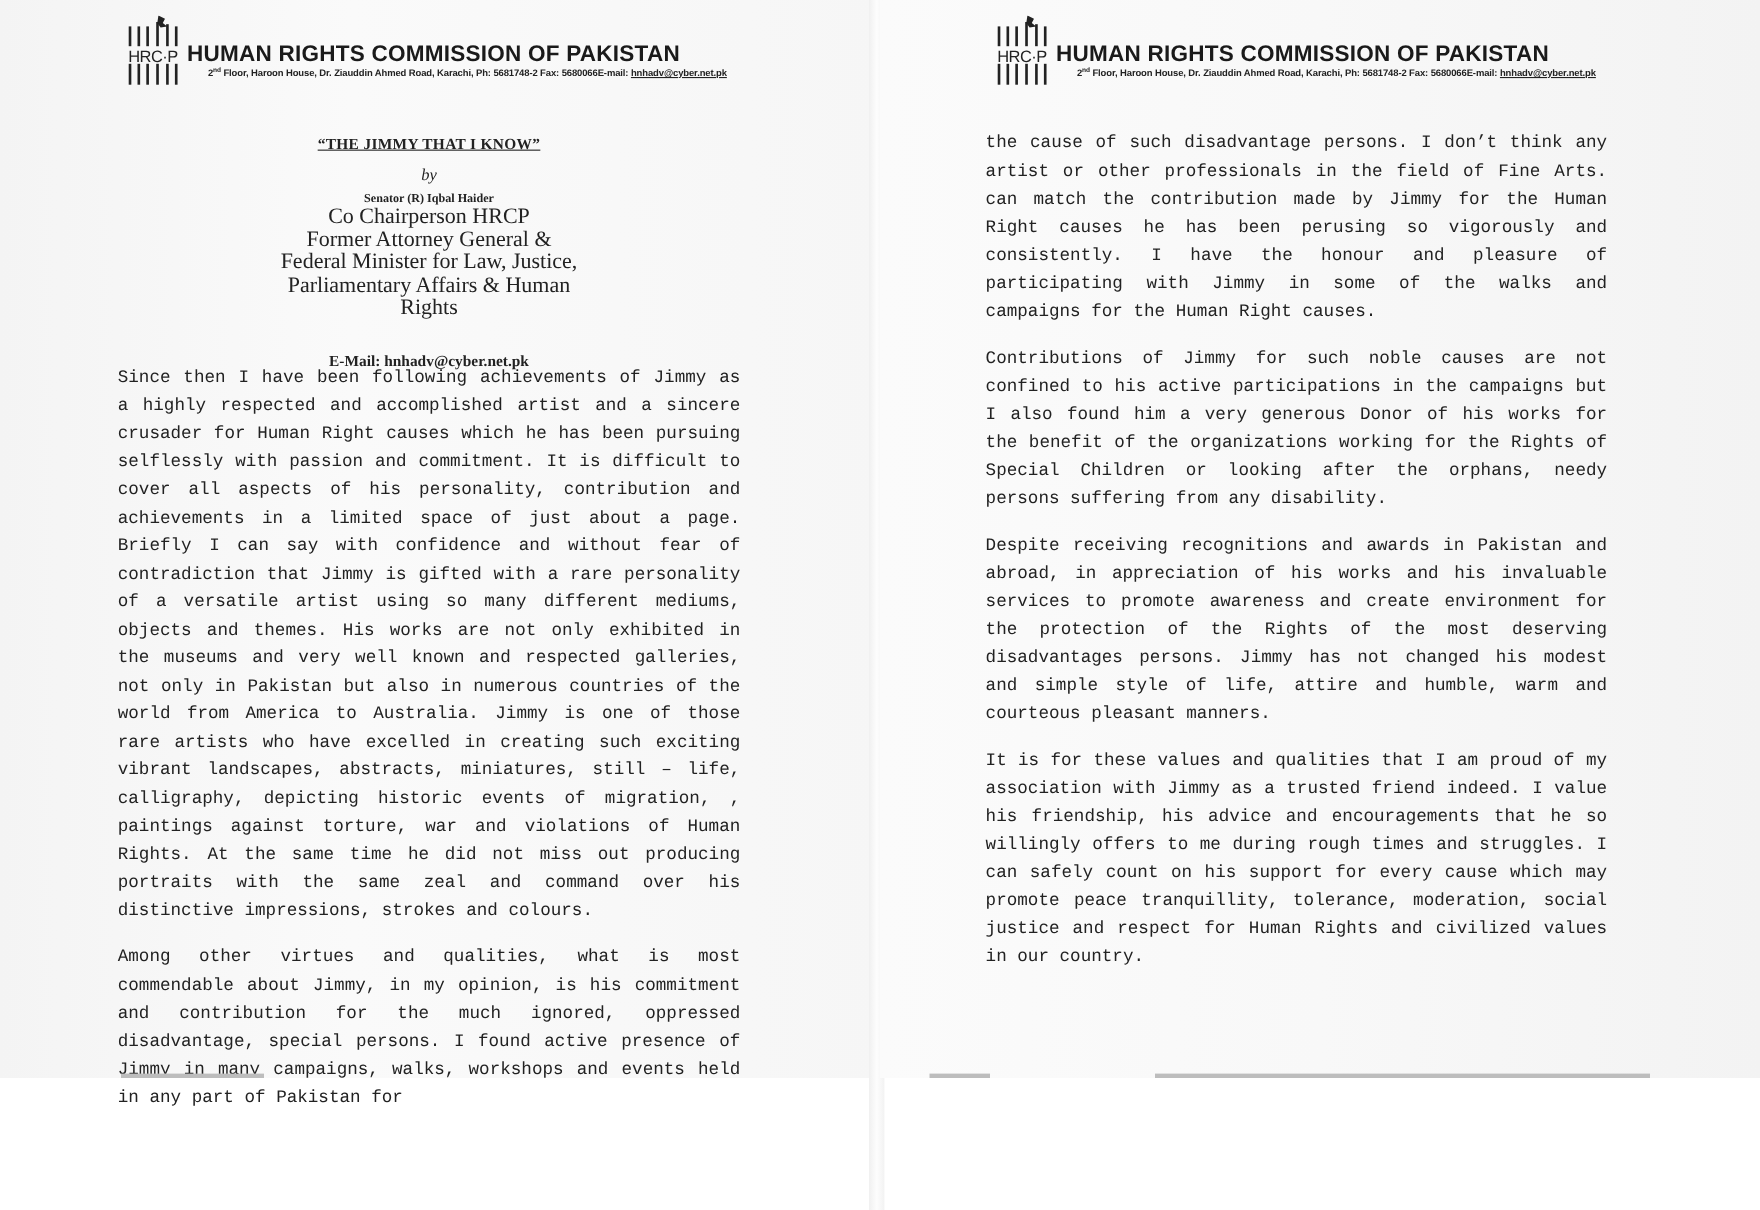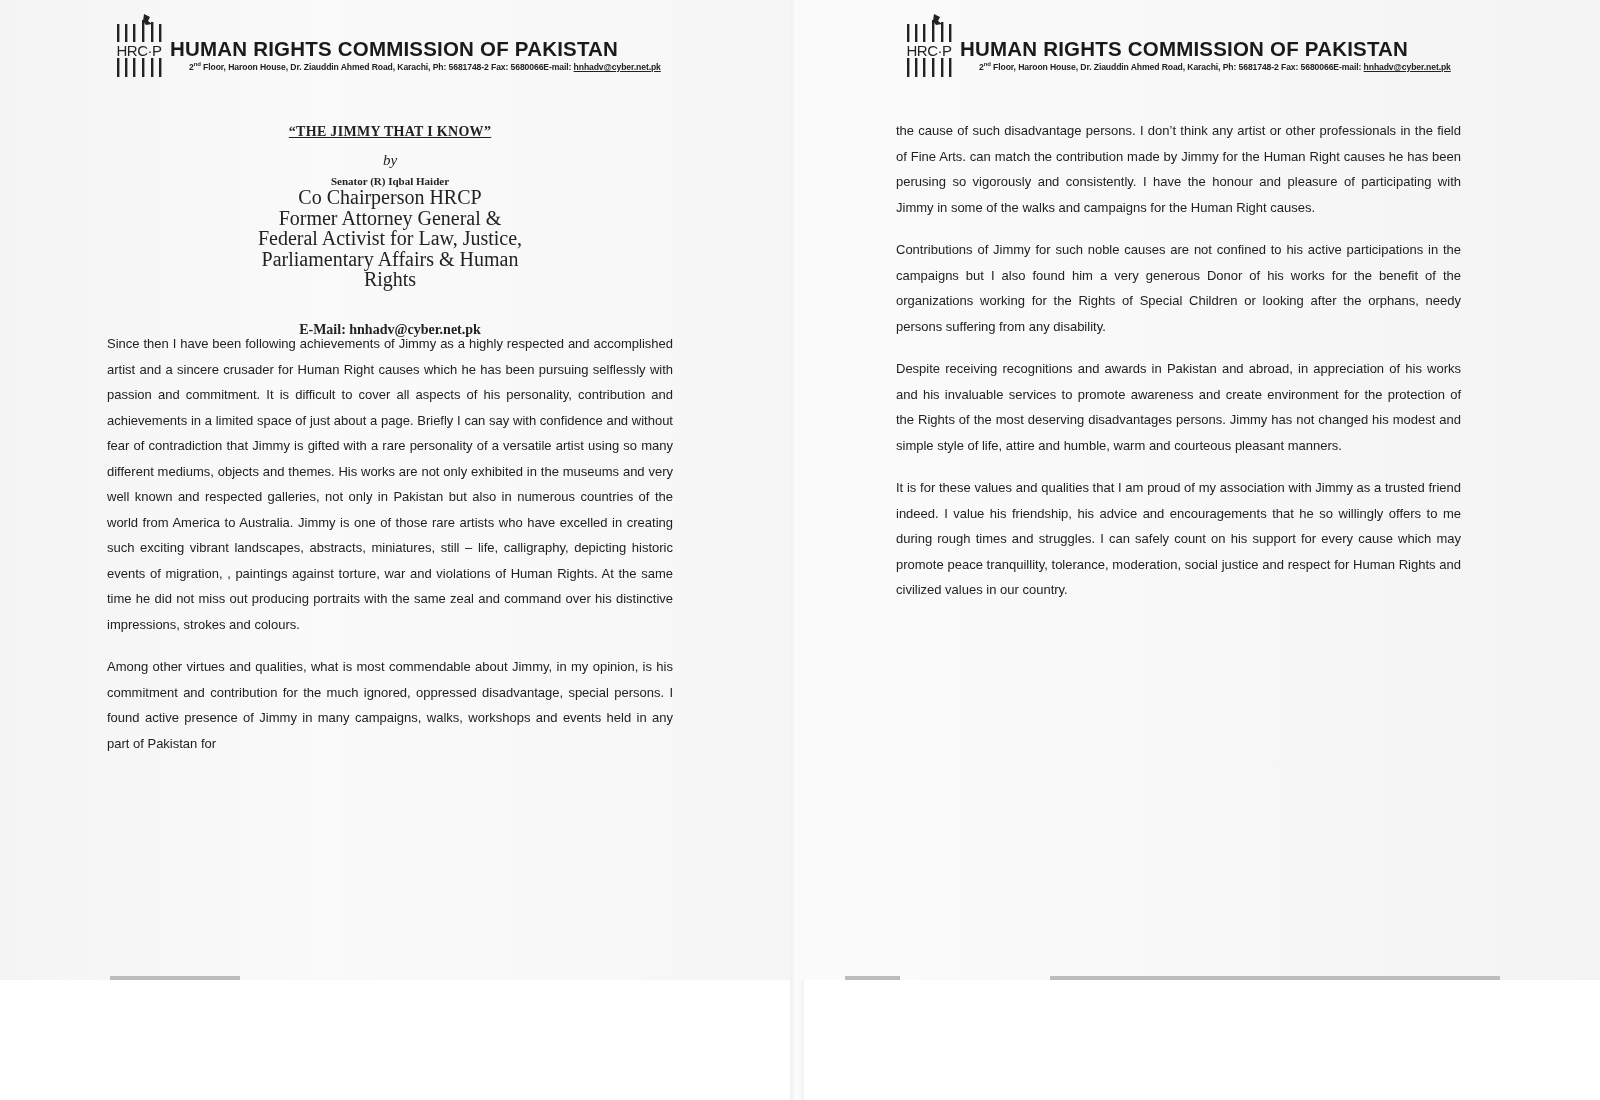--- a/index.html
+++ b/index.html
@@ -35,21 +35,21 @@
 
   .title-block { position: absolute; left: 240px; top: 124px; width: 300px; text-align: center; font-family: "Liberation Serif", serif; color: #222; }
   .doc-title { font-weight: bold; font-size: 14px; text-decoration: underline; letter-spacing: 0.3px; }
   .byline { font-style: italic; font-size: 15px; margin-top: 12px; }
   .author { font-weight: bold; font-size: 11px; margin-top: 6px; }
   .author-line { font-size: 20px; line-height: 20.5px; }
   .author-email { font-weight: bold; font-size: 14px; margin-top: 32px; }
 
   .body-text {
     position: absolute; width: 566px;
-    font-family: Liberation Sans, sans-serif; font-size: 13px; line-height: 25.5px;
+    font-family: Liberation Mono, monospace; font-size: 16px; line-height: 25.5px;
     color: #222; text-align: justify;
   }
   .body-text p { margin-bottom: 17px; }
   .page.left .body-text { left: 107px; top: 331px; }
   .page.right .body-text { left: 96px; top: 118px; width: 565px; }
 
   .bottom-strip { position: absolute; bottom: 0; height: 4px; background: #bdbdbd; }
 </style>
 </head>
 <body>
@@ -77,21 +77,21 @@
     <div class="org-name">HUMAN RIGHTS COMMISSION OF PAKISTAN</div>
     <div class="org-address"><span>2</span><sup>nd</sup><span> Floor, Haroon House, Dr. Ziauddin Ahmed Road, Karachi, Ph: 5681748-2 Fax: 5680066E-mail: </span><span class="em">hnhadv@cyber.net.pk</span></div>
   </div>
 
   <div class="title-block">
     <div class="doc-title">“THE JIMMY THAT I KNOW”</div>
     <div class="byline">by</div>
     <div class="author">Senator (R) Iqbal Haider</div>
     <div class="author-line">Co Chairperson HRCP</div>
     <div class="author-line">Former Attorney General &amp;</div>
-    <div class="author-line">Federal Activist for Law, Justice,</div>
+    <div class="author-line">Federal Minister for Law, Justice,</div>
     <div class="author-line">Parliamentary Affairs &amp; Human Rights</div>
     <div class="author-email">E-Mail: hnhadv@cyber.net.pk</div>
   </div>
 
   <div class="body-text">
     <p>Since then I have been following achievements of Jimmy as a highly respected and accomplished artist and a sincere crusader for Human Right causes which he has been pursuing selflessly with passion and commitment. It is difficult to cover all aspects of his personality, contribution and achievements in a limited space of just about a page. Briefly I can say with confidence and without fear of contradiction that Jimmy is gifted with a rare personality of a versatile artist using so many different mediums, objects and themes. His works are not only exhibited in the museums and very well known and respected galleries, not only in Pakistan but also in numerous countries of the world from America to Australia. Jimmy is one of those rare artists who have excelled in creating such exciting vibrant landscapes, abstracts, miniatures, still – life, calligraphy, depicting historic events of migration, , paintings against torture, war and violations of Human Rights. At the same time he did not miss out producing portraits with the same zeal and command over his distinctive impressions, strokes and colours.</p>
     <p>Among other virtues and qualities, what is most commendable about Jimmy, in my opinion, is his commitment and contribution for the much ignored, oppressed disadvantage, special persons. I found active presence of Jimmy in many campaigns, walks, workshops and events held in any part of Pakistan for</p>
   </div>
   <div class="bottom-strip" style="left:110px;width:130px;"></div>
 </div>

